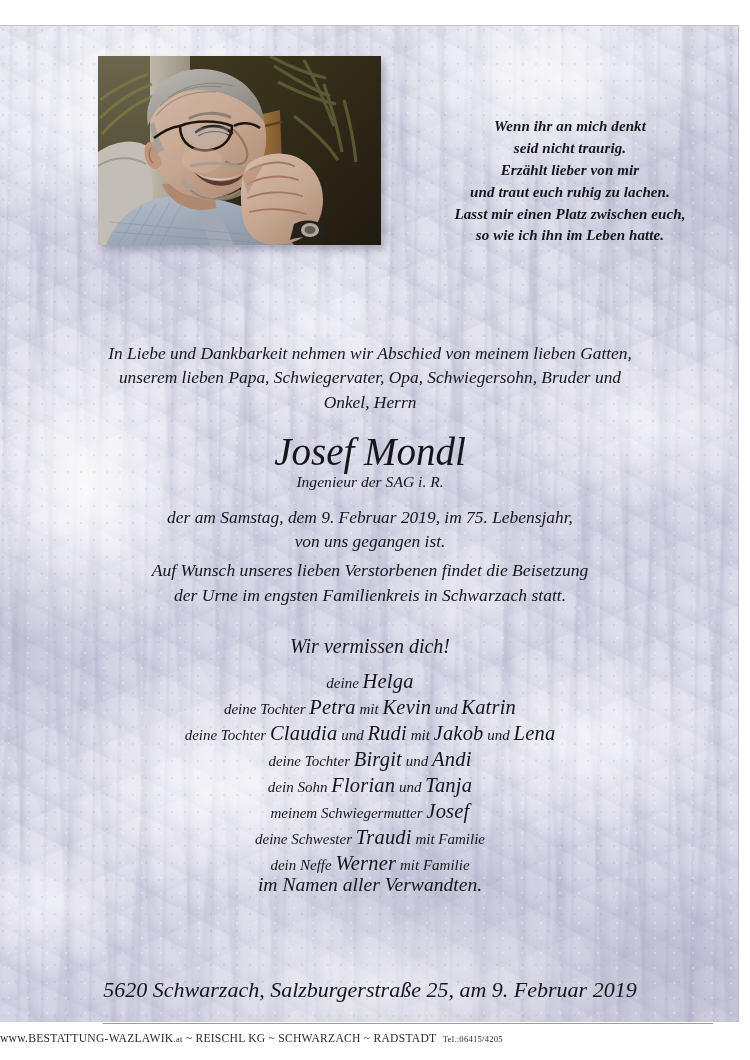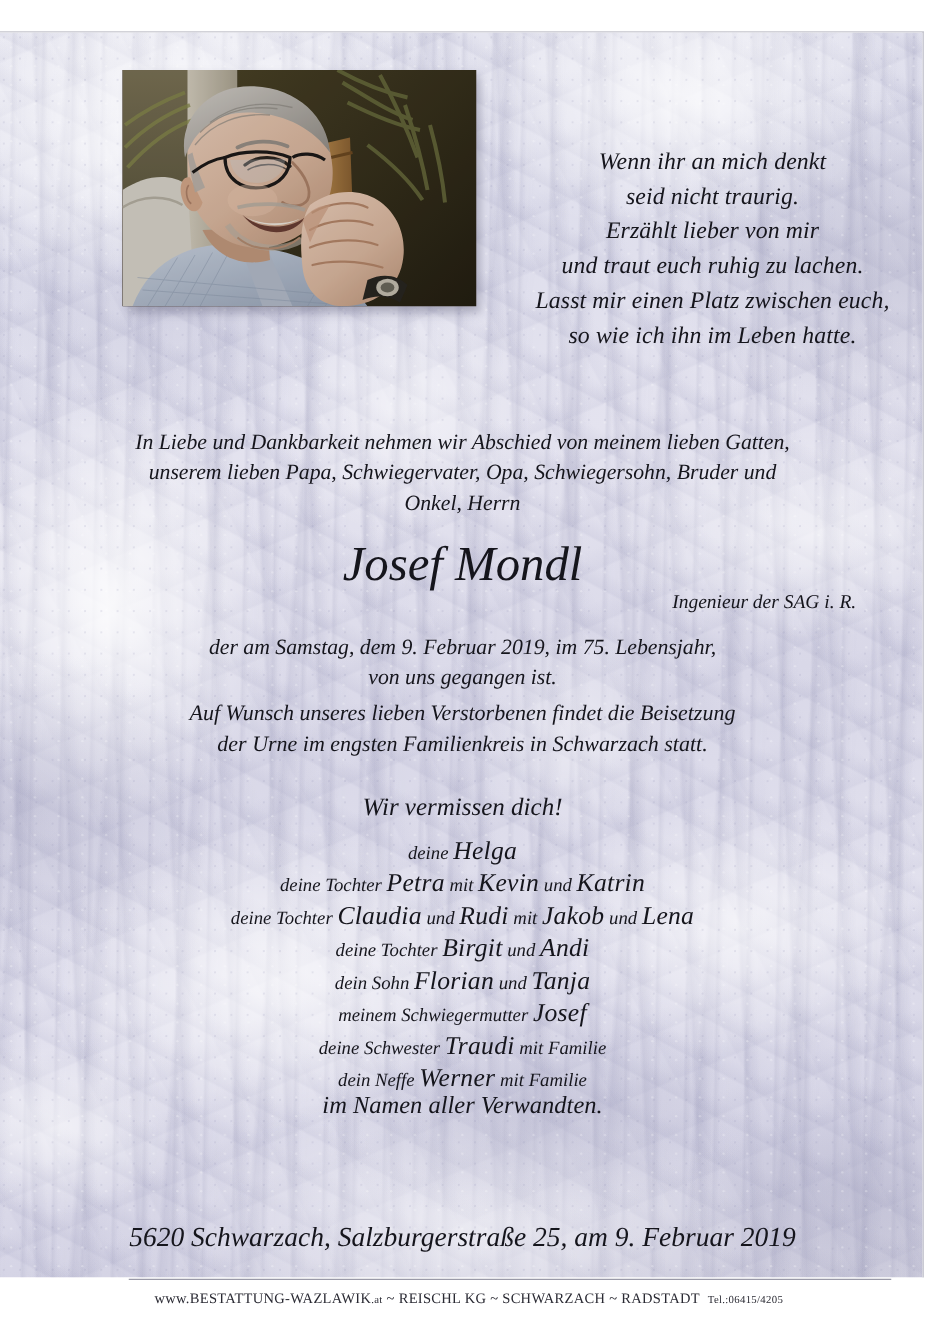--- a/index.html
+++ b/index.html
@@ -131,23 +131,23 @@
   .ink {
     color: #15151c;
     position: absolute;
     text-align: center;
   }
 
   #poem {
     left: 420px;
     top: 116px;
     width: 300px;
-    font-size: 19px;
-    font-style: italic;
-    font-weight: normal;
+    font-size: 15px;
+    font-style: italic;
+    font-weight: bold;
     line-height: 1.46;
     letter-spacing: 0.1px;
   }
   #poem div { white-space: nowrap; }
 
   #intro {
     left: 55px;
     top: 341px;
     width: 630px;
     font-size: 17.4px;
@@ -163,21 +163,20 @@
     font-style: italic;
     line-height: 1.05;
   }
   #profession {
     left: 55px;
     top: 473px;
     width: 630px;
     font-size: 15.6px;
     font-style: italic;
     line-height: 1.2;
-    text-align: right;
   }
 
   #passing {
     left: 55px;
     top: 505px;
     width: 630px;
     font-size: 17.4px;
     font-style: italic;
     line-height: 1.40;
   }
@@ -244,21 +243,20 @@
     top: 1023px;
     width: 610px;
     height: 1px;
     background: #9a9aa8;
   }
   #footer {
     position: absolute;
     left: 0px;
     top: 1032px;
     width: 750px;
-    text-align: center;
     color: #2a2a33;
     font-family: "Liberation Serif", "DejaVu Serif", serif;
     font-size: 11.6px;
     letter-spacing: 0.25px;
     white-space: nowrap;
   }
   #footer .tiny { font-size: 8.6px; }
 </style>
 </head>
 <body>

